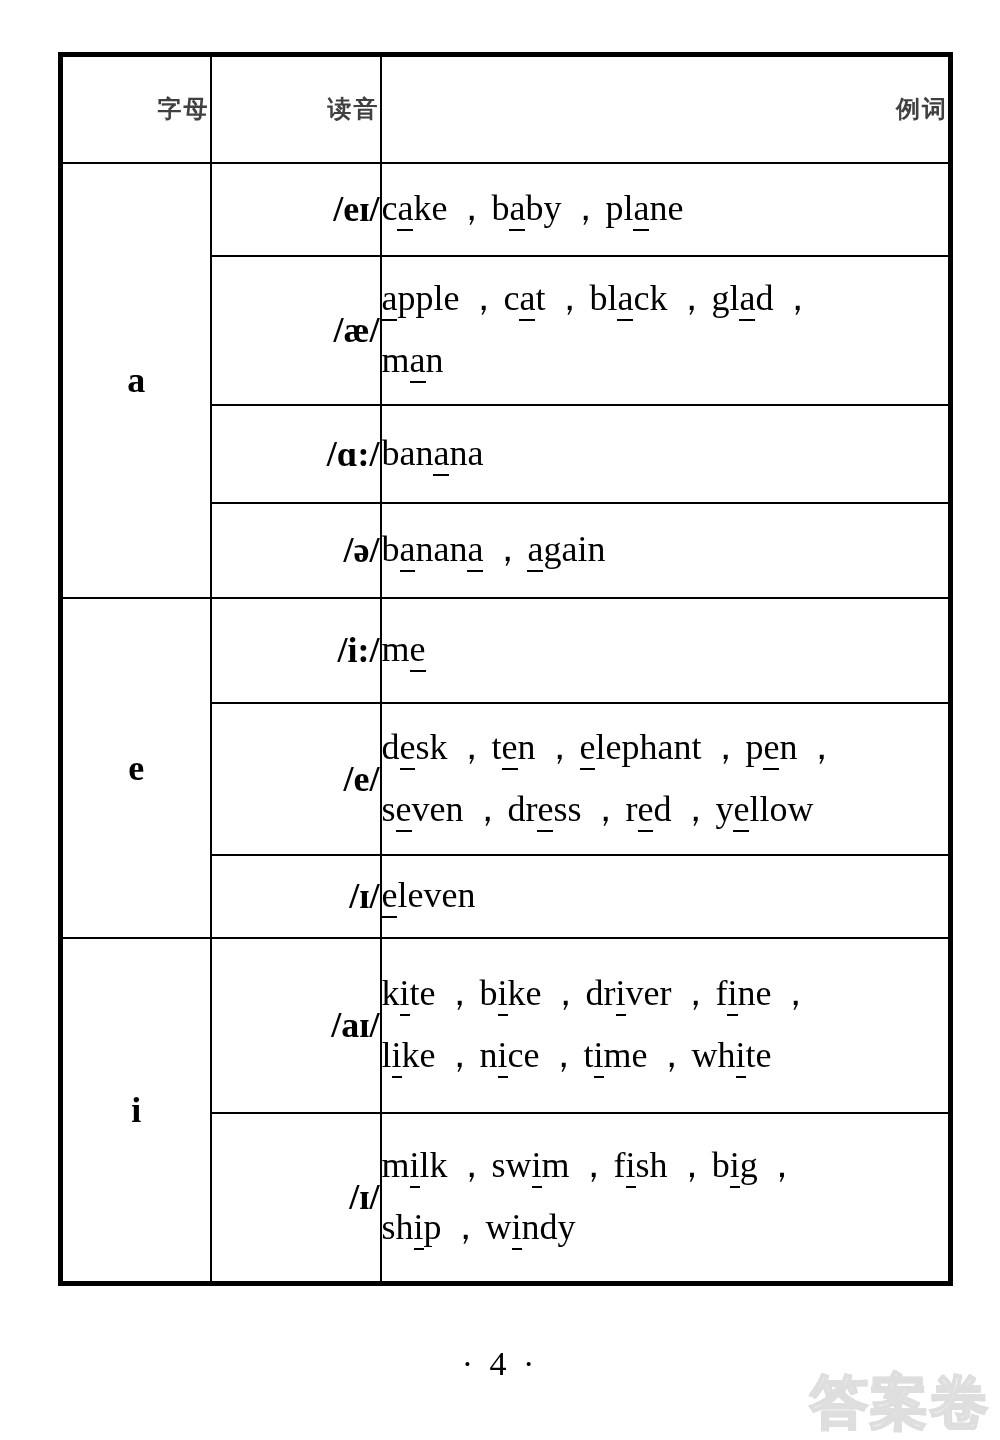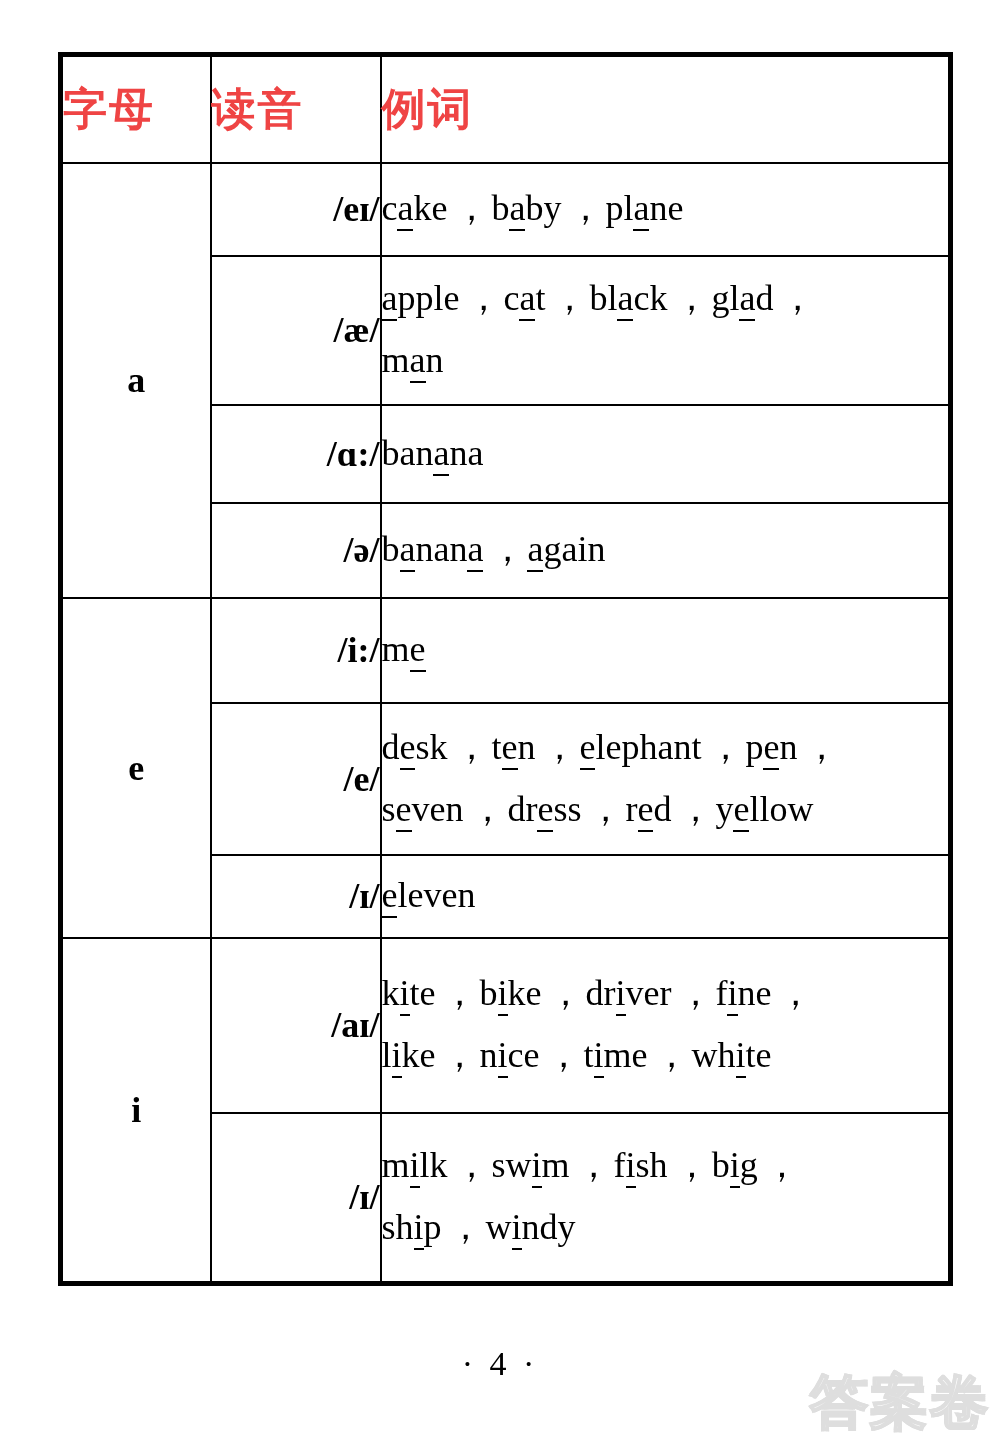--- a/index.html
+++ b/index.html
@@ -40,24 +40,24 @@
   }
   col.c-letter { width: 150px; }
   col.c-sound  { width: 170px; }
   col.c-words  { width: 570px; }
 
   
   tr.head-row { height: 108px; }
   th.hd {
     font-family: "DejaVu Sans", "Liberation Sans", sans-serif;
     font-weight: bold;
-    font-size: 44px;
+    font-size: 24px;
     letter-spacing: 2px;
-    text-align: left;
-    color: #ef4444;
+    text-align: right;
+    color: #404040;
   }
 
   
   td.letter {
     text-align: center;
     font-size: 36px;
     font-weight: bold;
     font-family: "Liberation Serif", "DejaVu Serif", serif;
   }
 

